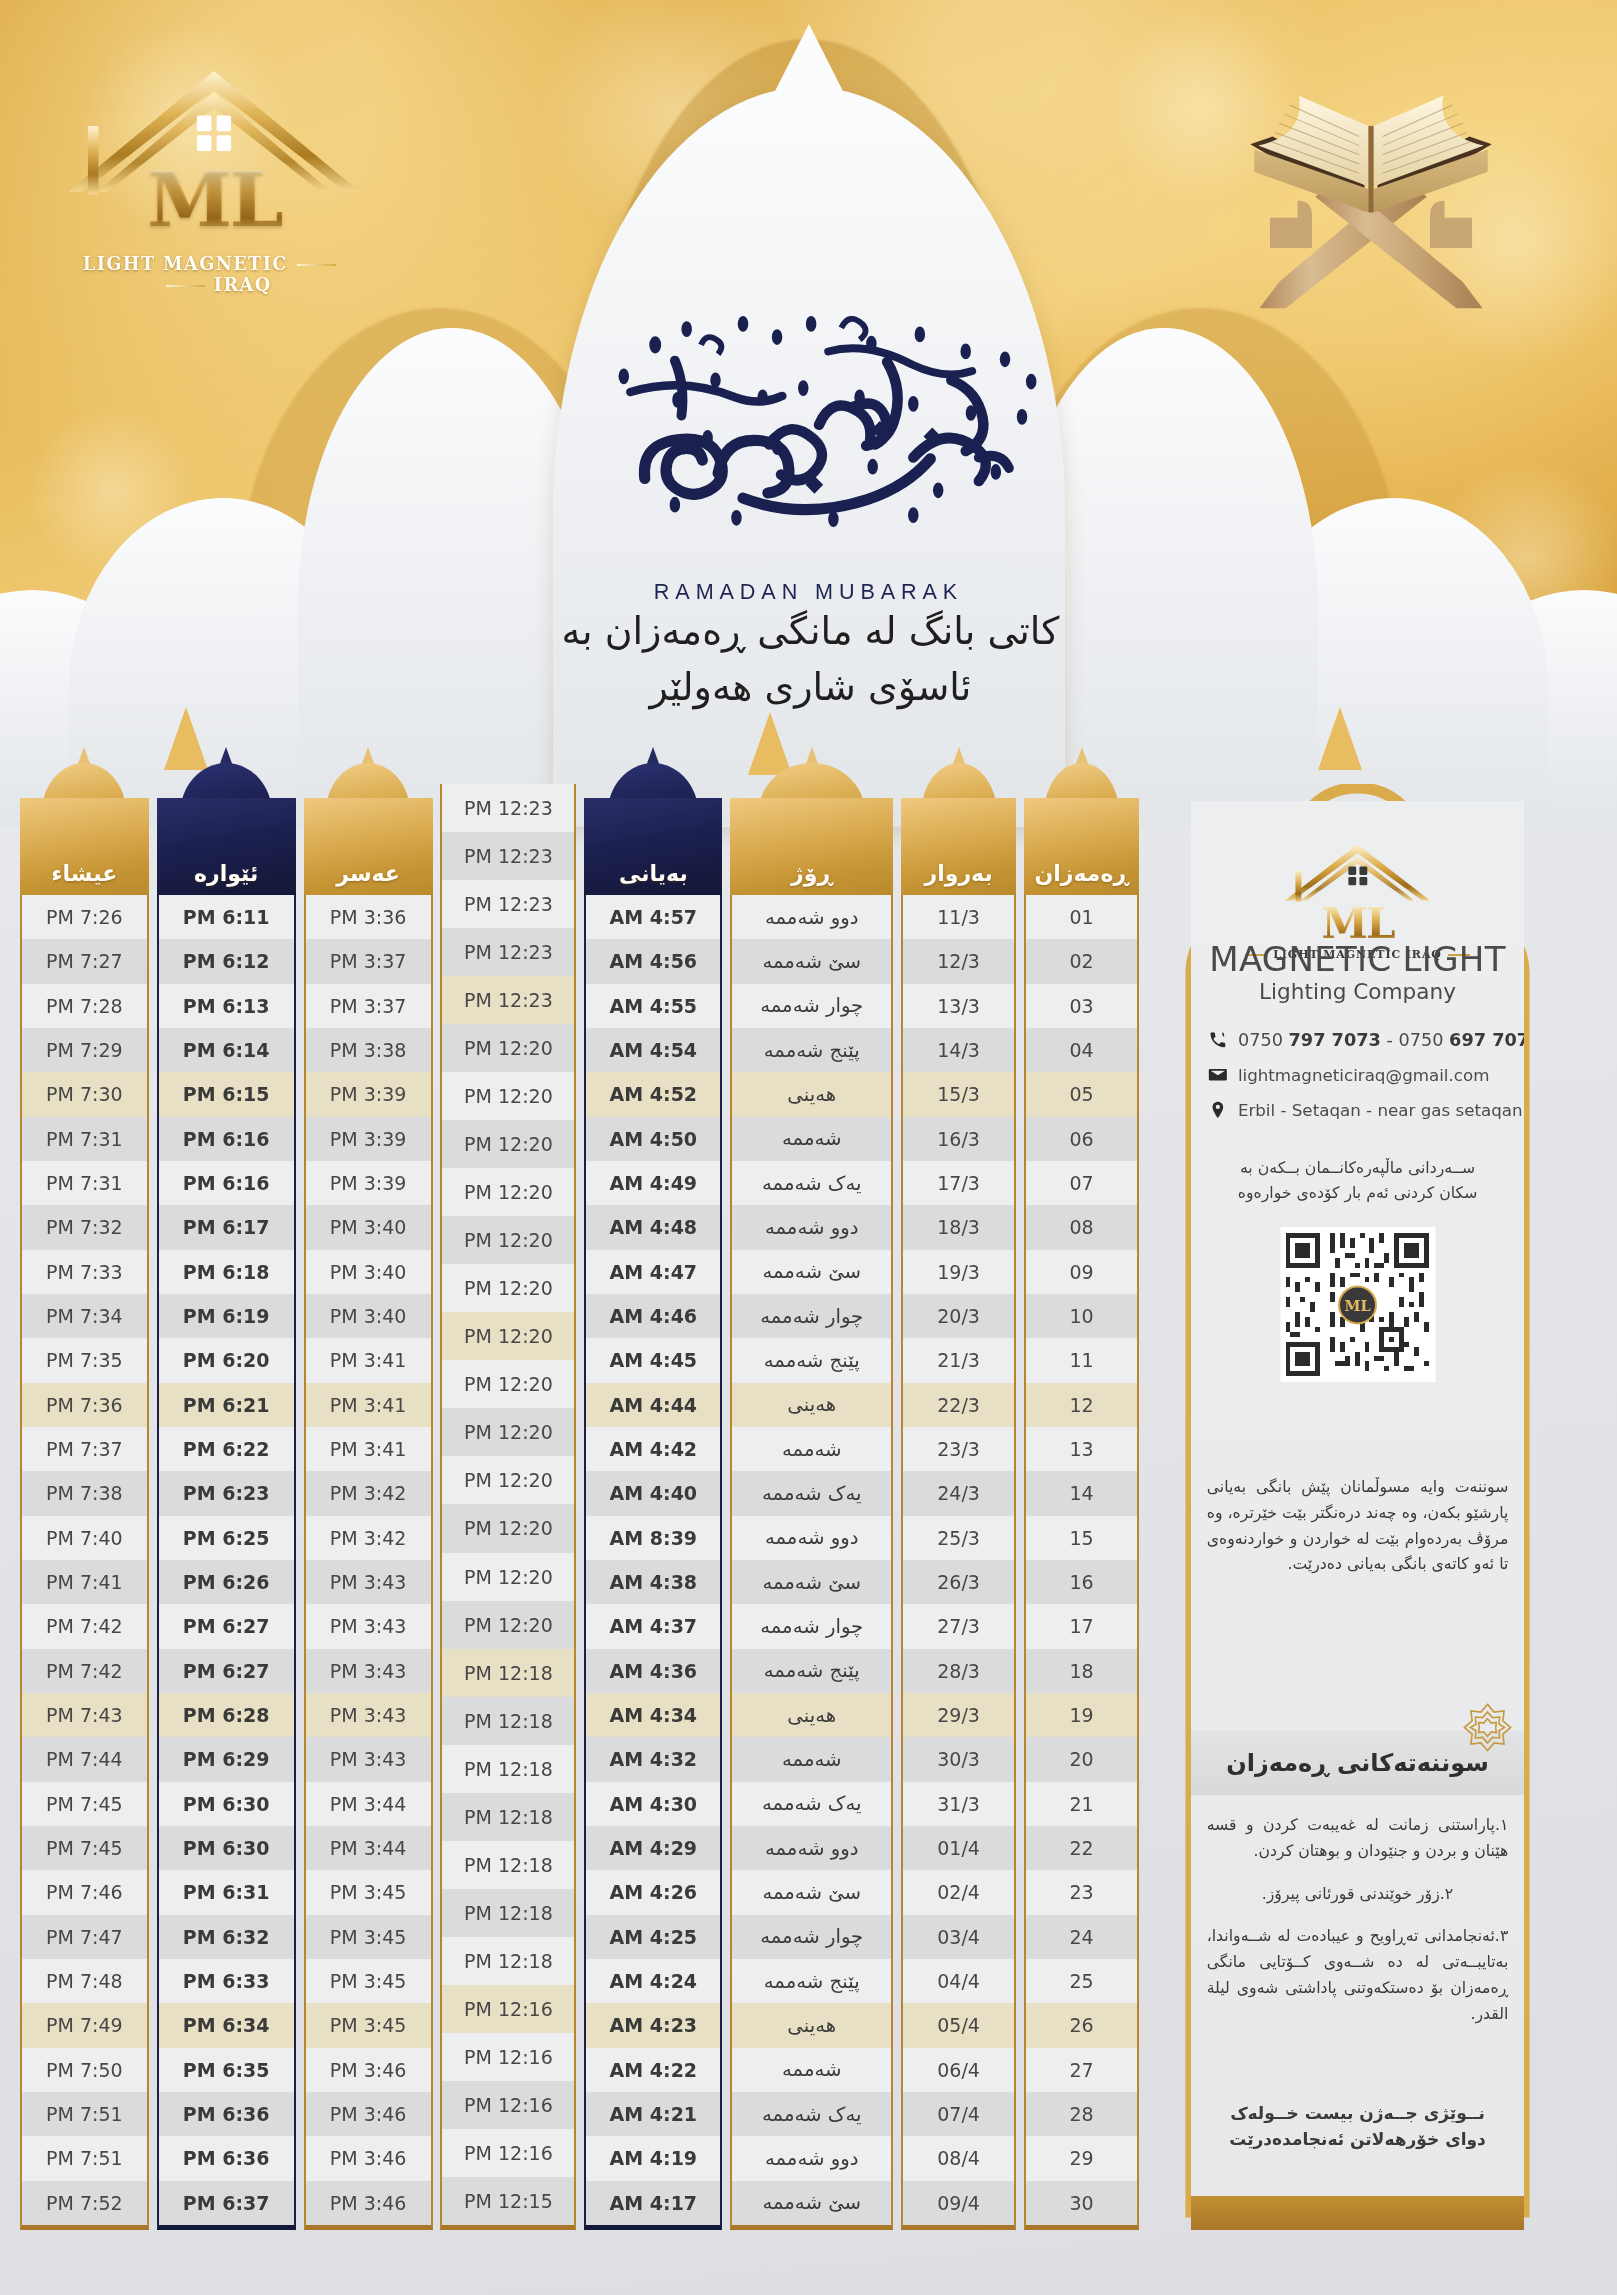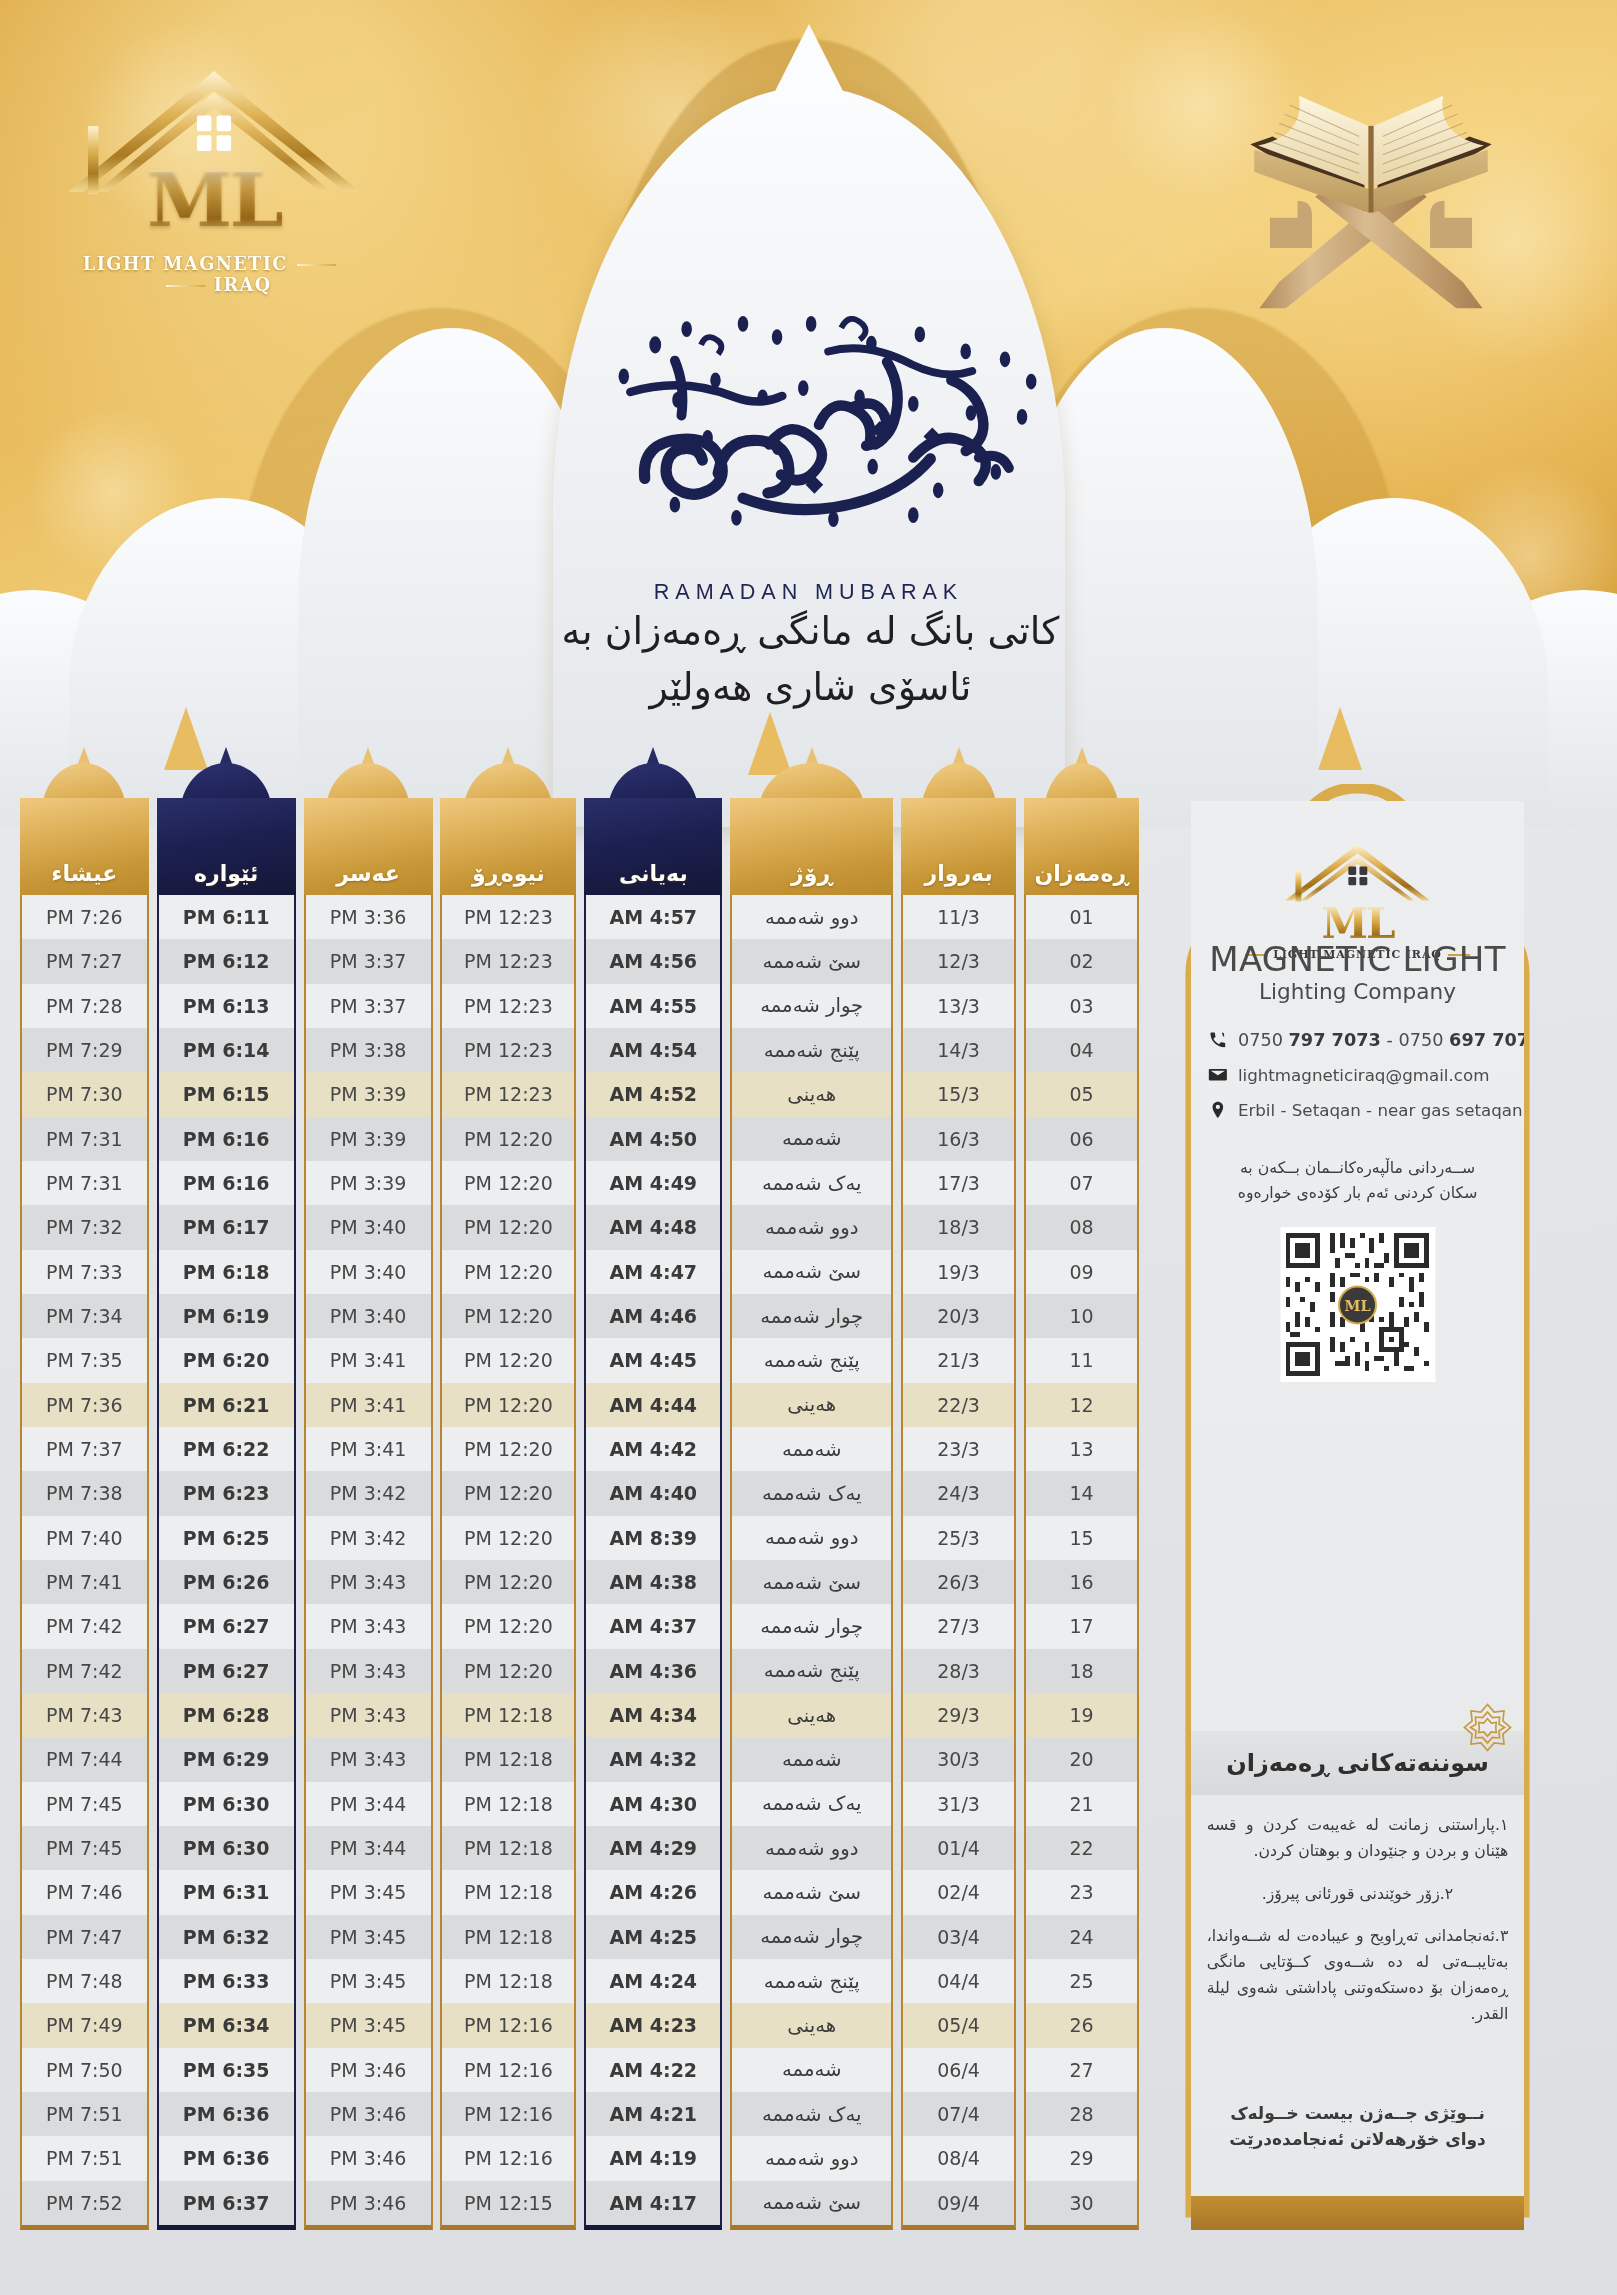--- a/index.html
+++ b/index.html
@@ -520,25 +520,20 @@
           <div class="cell bold r-even">4:25 AM</div>
           <div class="cell bold r-odd">4:24 AM</div>
           <div class="cell bold r-fri">4:23 AM</div>
           <div class="cell bold r-odd">4:22 AM</div>
           <div class="cell bold r-even">4:21 AM</div>
           <div class="cell bold r-odd">4:19 AM</div>
           <div class="cell bold r-even">4:17 AM</div>
         </div>
       </div>
       <div class="col w-dhuhr">
-        <div class="col-head">
-          <div class="spike"></div>
-          <div class="domecap"></div>
-          <div class="cap">نیوەڕۆ</div>
-        </div>
         <div class="col-body">
           <div class="cell r-odd">12:23 PM</div>
           <div class="cell r-even">12:23 PM</div>
           <div class="cell r-odd">12:23 PM</div>
           <div class="cell r-even">12:23 PM</div>
           <div class="cell r-fri">12:23 PM</div>
           <div class="cell r-even">12:20 PM</div>
           <div class="cell r-odd">12:20 PM</div>
           <div class="cell r-even">12:20 PM</div>
           <div class="cell r-odd">12:20 PM</div>
@@ -834,20 +829,23 @@
             <rect x="24" y="27" width="2" height="1"></rect>
             <path d="M19 19h5v5h-5zM20 20v3h3v-3z" fill-rule="evenodd"></path>
               <rect x="21" y="21" width="1" height="1"></rect>
           </g>
         </svg>
         <div class="qr-logo">ML</div>
       </div>
 
       <div id="sidebar-sections">
           <div class="sec" style="top: 656px;">
+            <div class="sec-body">
+              <p>سوننەت وایە مسوڵمانان پێش بانگی بەیانی پارشێو بکەن، وە چەند درەنگتر بێت خێرترە، وە مرۆڤ بەردەوام بێت لە خواردن و خواردنەوەی تا ئەو کاتەی بانگی بەیانی دەدرێت.</p>
+            </div>
           </div>
           <div class="sec" style="top: 930px;">
             <div class="sec-head">
               <div class="sec-orn"><svg viewBox="0 0 100 100">
                   <g fill="none" stroke="#c79a40" stroke-width="3">
                     <path d="M50 8 L62 22 L80 20 L78 38 L92 50 L78 62 L80 80 L62 78 L50 92 L38 78 L20 80 L22 62 L8 50 L22 38 L20 20 L38 22 Z"></path>
                     <path d="M50 22 L59 32 L72 31 L71 44 L81 50 L71 56 L72 69 L59 68 L50 78 L41 68 L28 69 L29 56 L19 50 L29 44 L28 31 L41 32 Z"></path>
                     <path d="M50 34 L57 42 L66 41 L65 50 L66 59 L57 58 L50 66 L43 58 L34 59 L35 50 L34 41 L43 42 Z"></path>
                   </g>
                 </svg></div>

